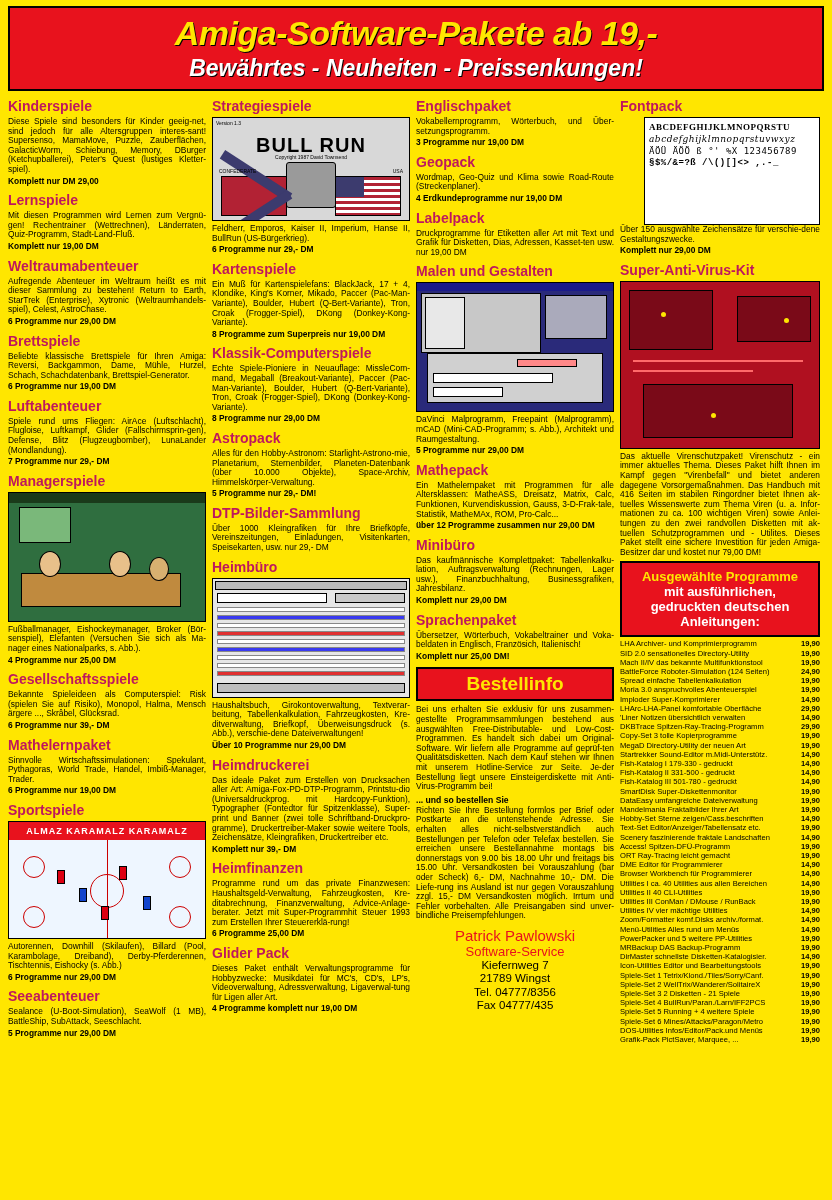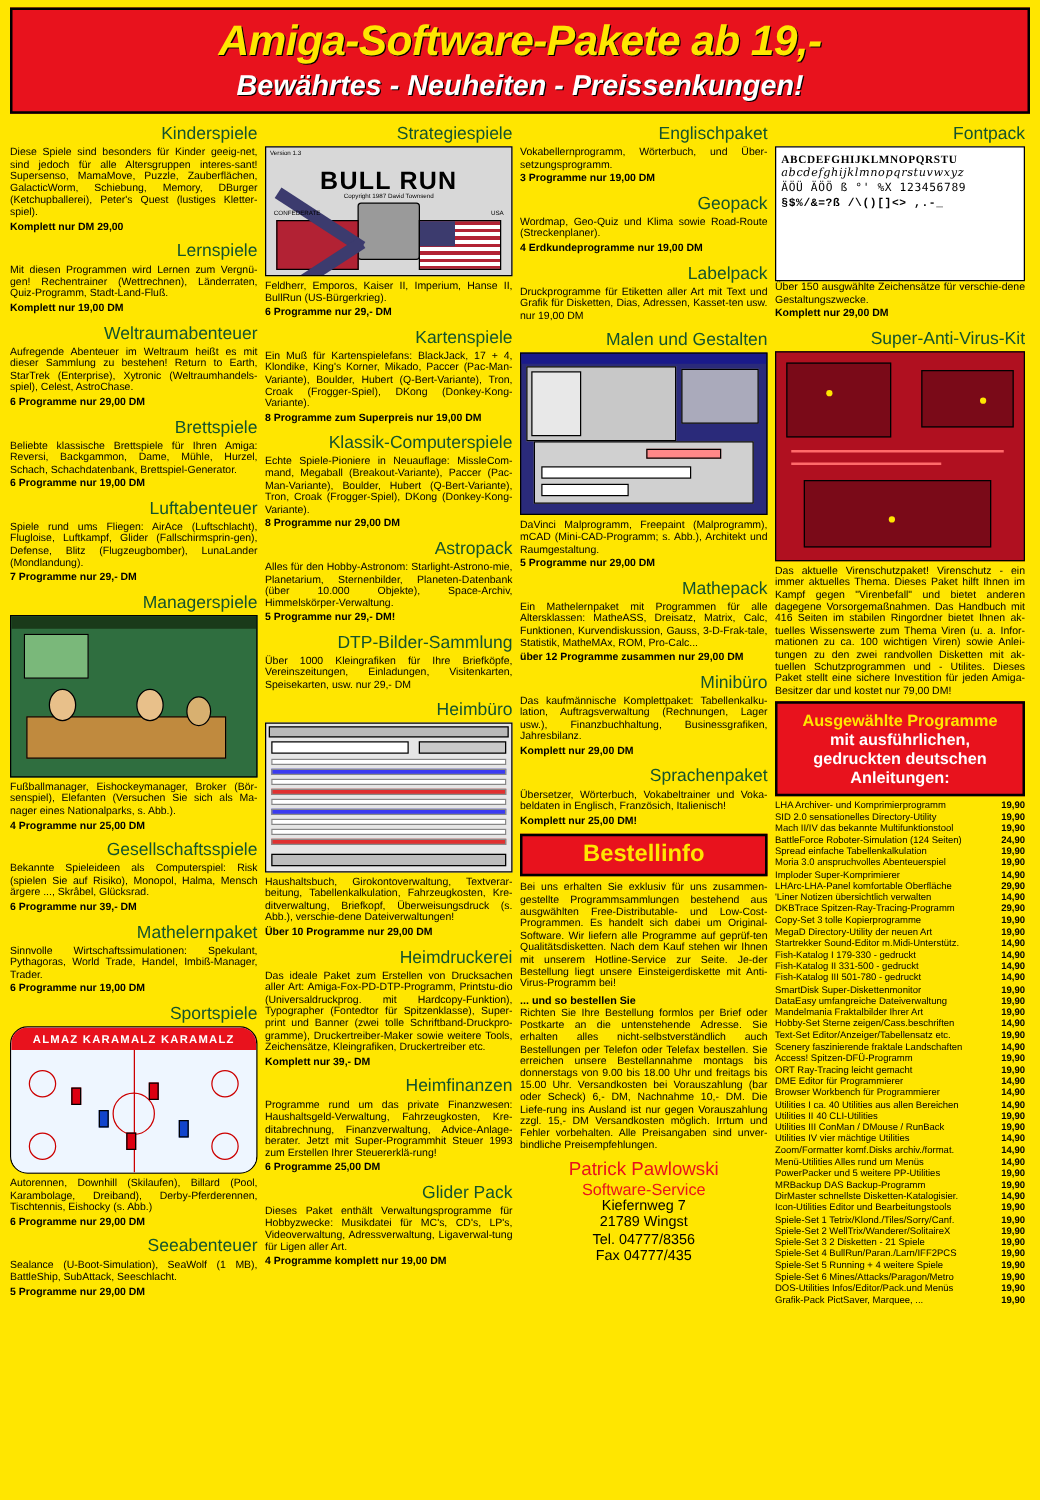--- a/index.html
+++ b/index.html
@@ -39,24 +39,24 @@
     font-style: italic;
     text-shadow: 1px 1px 0 #000;
   }
 
   
   .cols { display: flex; gap: 6px; margin-top: 6px; }
   .col { width: 198px; }
   .col.c4 { width: 200px; }
 
   h3.sec {
-    color: #14532d;
+    color: #be185d;
     font-size: 14px;
-    font-weight: normal;
-    text-align: right;
+    font-weight: bold;
+    text-align: left;
     margin: 7px 0 3px 0;
     line-height: 15px;
   }
   h3.sec.first { margin-top: 2px; }
   p.body {
     font-size: 8.4px;
     line-height: 9.6px;
     margin: 0 0 2px 0;
     text-align: justify;
   }
@@ -86,28 +86,28 @@
   .office { height: 130px; background:#2f6e3f; }
   .office .desk { position:absolute; left:12px; bottom:14px; width:160px; height:34px; background:#c08a3e; border:1px solid #000; }
   .office .person { position:absolute; border-radius:50%; }
 
   .heim { height: 120px; background:#e6e6e6; }
   .heim .row { position:absolute; left:4px; right:4px; height:5px; background:#fff; border:1px solid #888; }
   .heim .head { position:absolute; left:2px; right:2px; top:2px; height:9px; background:#b9b9b9; border:1px solid #000; }
   .heim .blue { background:#3a3af0; }
   .heim .red { background:#e03030; }
 
-  .hockey { height: 118px; background:#ffffff;border-radius:14px; }
+  .hockey { height: 118px; background:#f0abfc; }
   .hockey .ad { position:absolute; top:0; left:0; right:0; height:18px; background:#e8121d; color:#fff; font-size:9px; font-weight:bold; text-align:center; line-height:18px; letter-spacing:1px; }
   .hockey .ice { position:absolute; top:18px; left:0; right:0; bottom:0; background:#eef6ff; }
   .hockey .circ { position:absolute; border:1px solid #c00; border-radius:50%; }
   .hockey .pl { position:absolute; width:8px; height:14px; background:#d01; border:1px solid #000; }
   .hockey .pl.b { background:#14c; }
 
-  .font-box { height: 108px; background:#ffffff; border:1px solid #000; padding:3px 4px; overflow:hidden; }
+  .font-box { height: 108px; background:#ffffff; border:1px solid #000; padding:3px 4px; overflow:hidden;margin-left:24px; }
   .font-box div { font-size: 9px; line-height: 12px; letter-spacing: 0.5px; }
   .font-box .f1 { font-family:"Liberation Serif", serif; font-weight:bold; }
   .font-box .f2 { font-family:"DejaVu Serif", serif; font-style:italic; }
   .font-box .f3 { font-family:"DejaVu Sans Mono", monospace; }
   .font-box .f4 { font-family:"Liberation Mono", monospace; font-weight:bold; }
 
   .virus { height: 168px; background:#b01020; }
   .virus .panel { position:absolute; background:#7a0a18; border:1px solid #000; }
   .virus .line { position:absolute; background:#ff6a6a; height:2px; }
   .virus .dot { position:absolute; width:5px; height:5px; background:#ffe600; border-radius:50%; }

